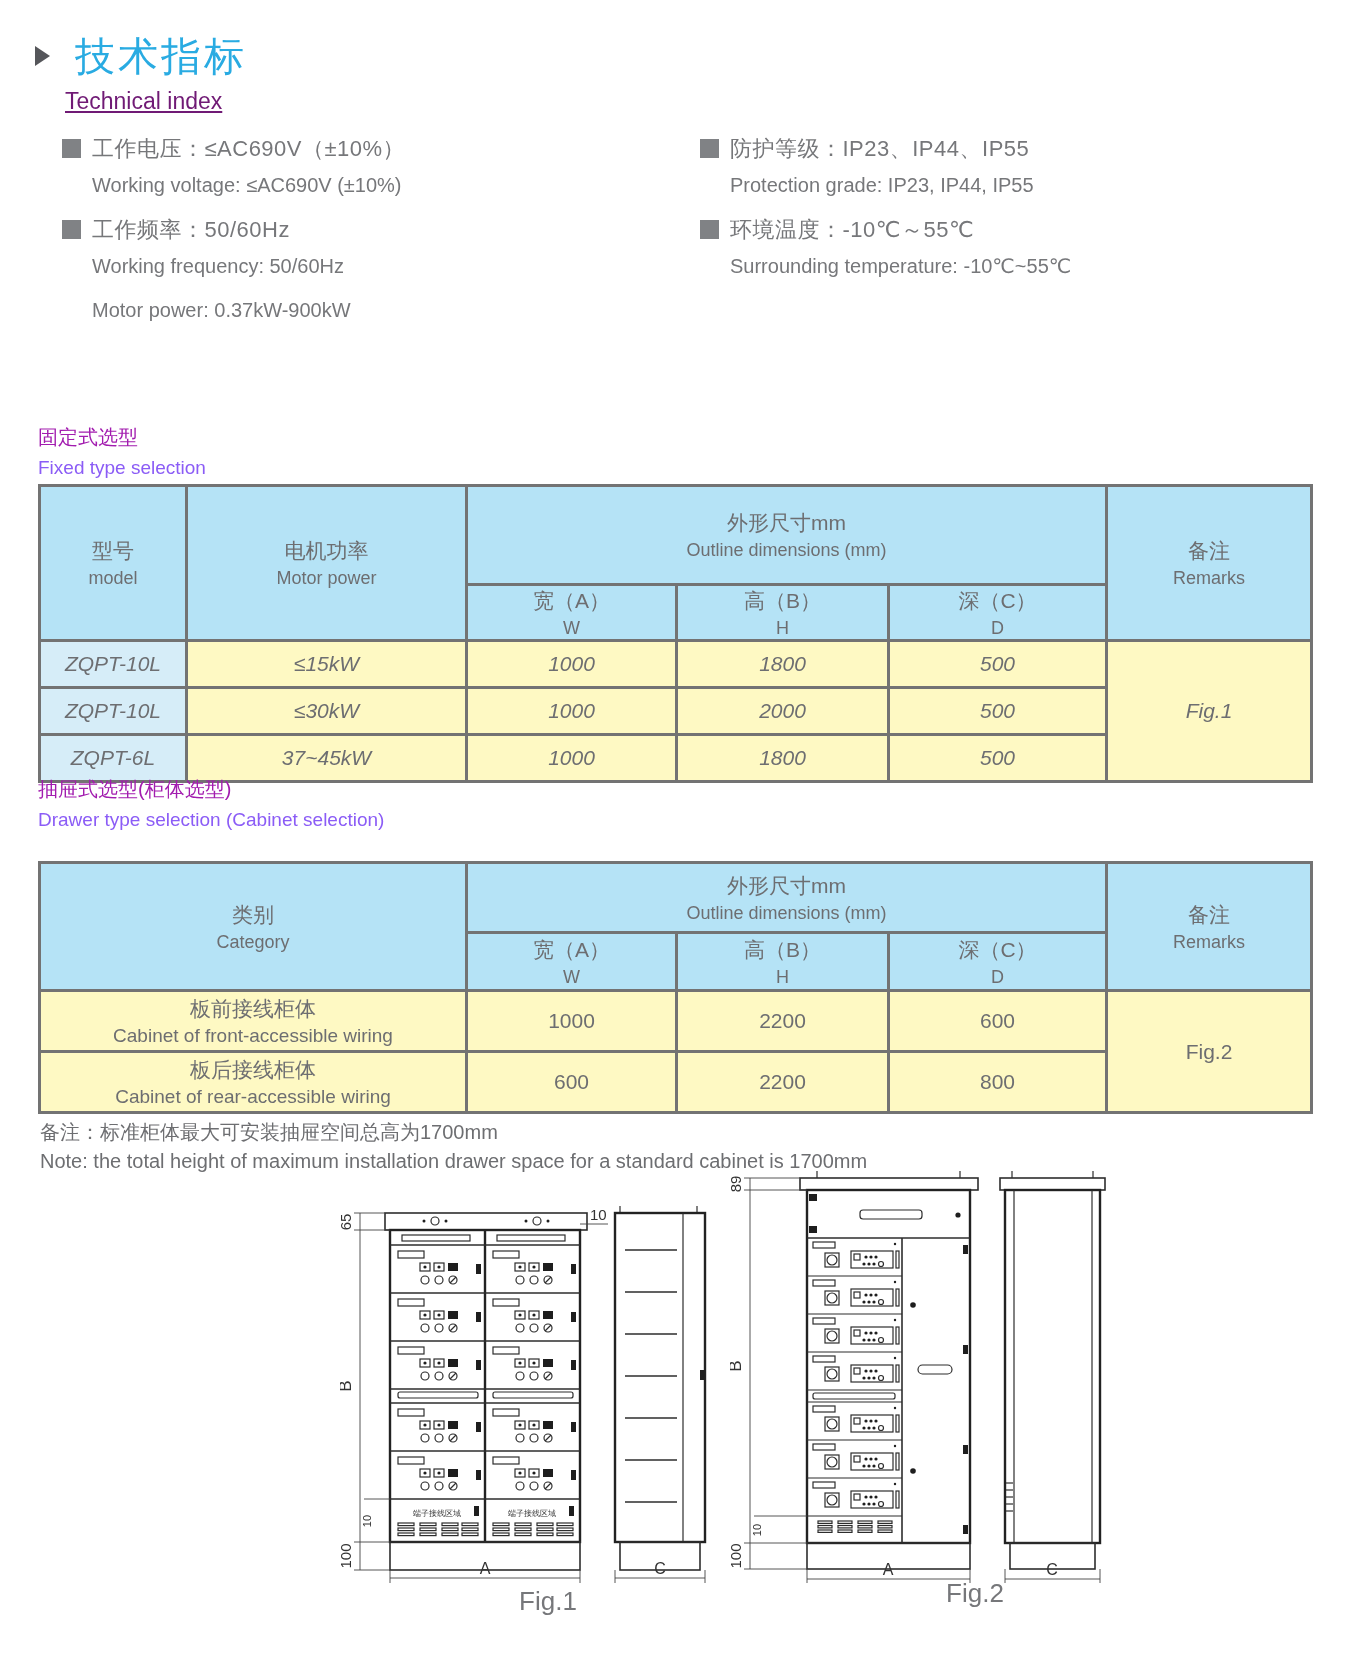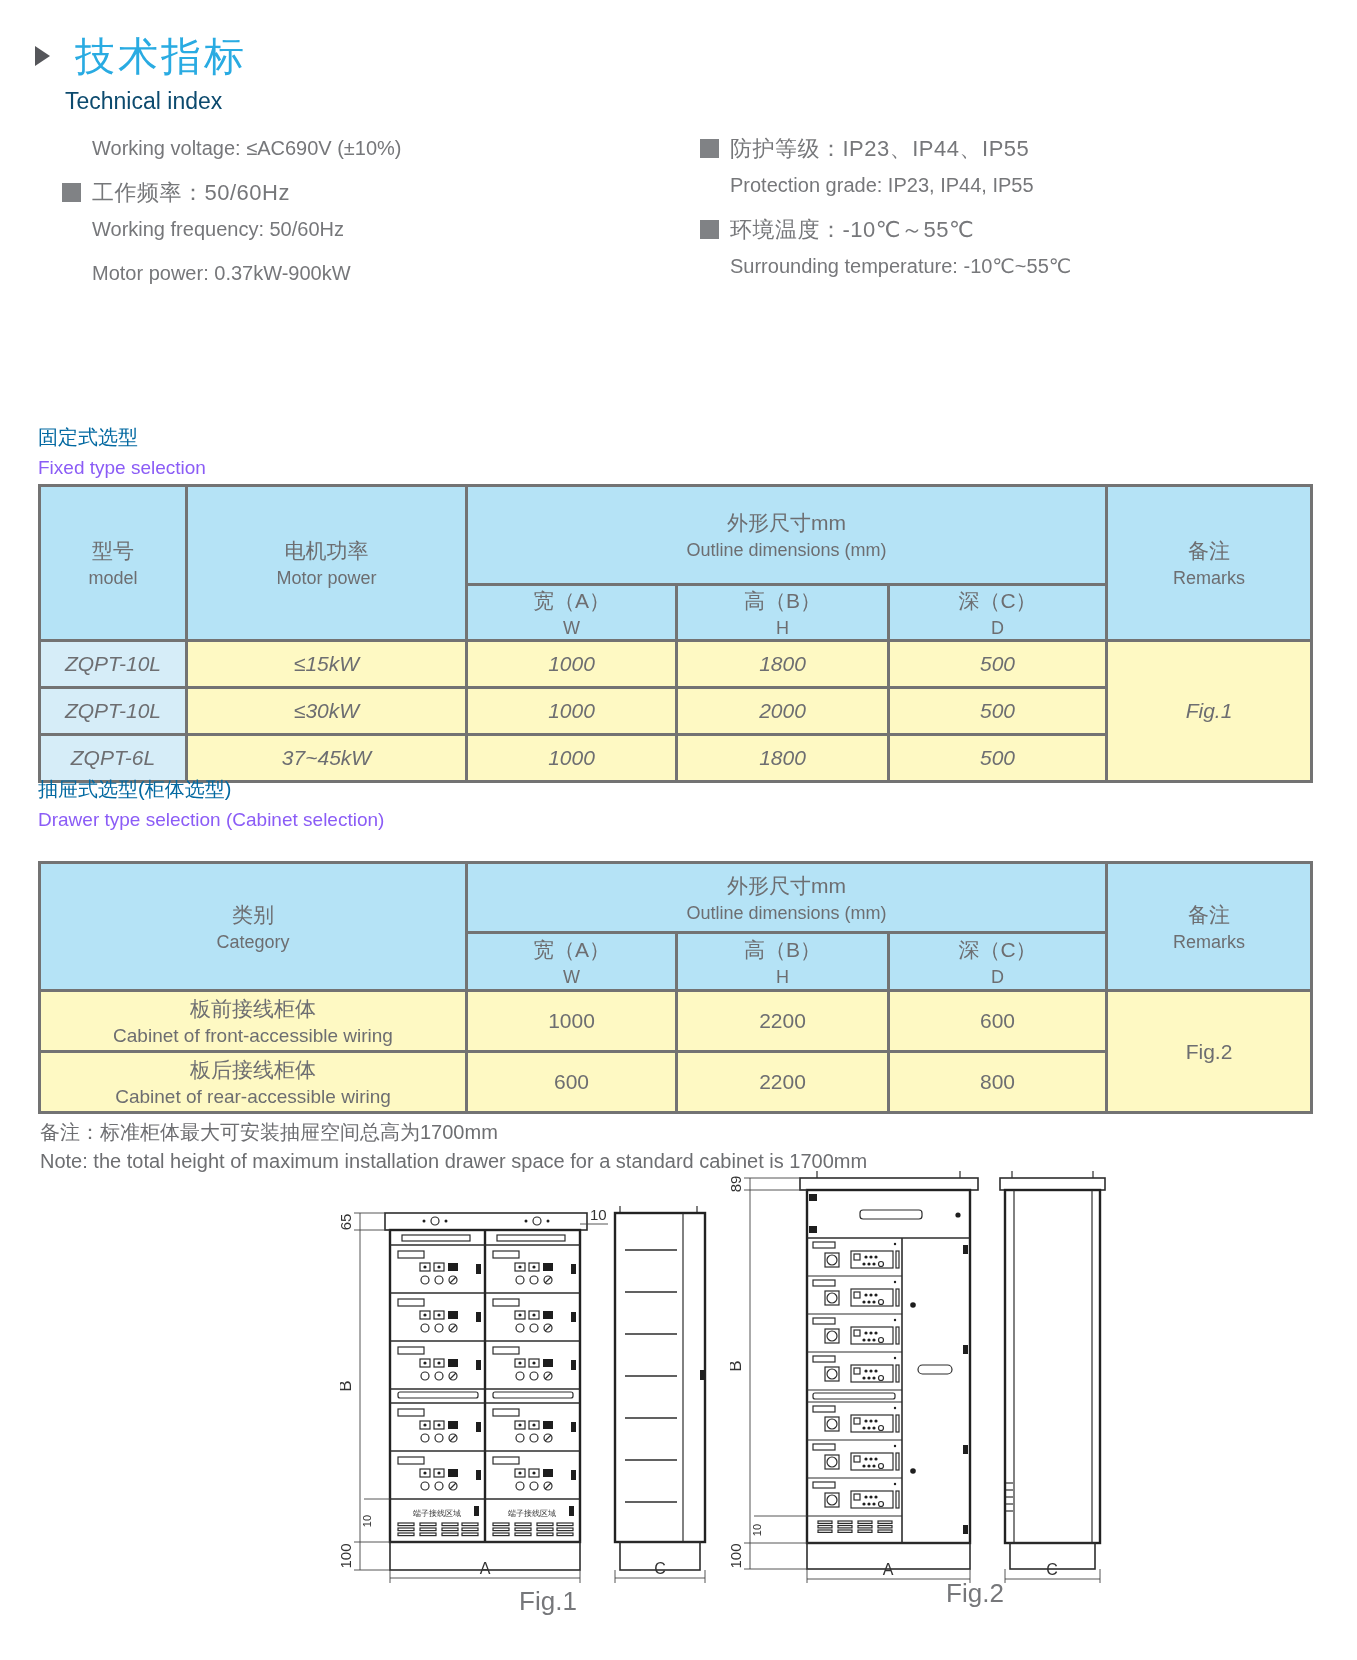--- a/index.html
+++ b/index.html
@@ -7,36 +7,36 @@
     position:relative; width:1357px; height:1660px; background:#ffffff;
     font-family:"Liberation Sans","DejaVu Sans",sans-serif;
     color:#76777a; overflow:hidden;
   }
   
   .hdr { position:absolute; top:36px; left:35px; }
   .title-row { display:flex; align-items:center; gap:25px; }
   .tri { width:0; height:0; border-left:15px solid #55565a;
          border-top:10px solid transparent; border-bottom:10px solid transparent; }
   .title-cn { font-size:40px; line-height:40px; color:#29abe2; letter-spacing:3px; font-weight:500; }
-  .title-en { font-size:23px; color:#0c4a6e; margin:12px 0 0 30px; }
+  .title-en { font-size:23px; color:#701a75; margin:12px 0 0 30px;text-decoration:underline; }
 
   
   .specs-col { position:absolute; top:130px; }
   .specs-left { left:62px; width:620px; }
   .specs-right { left:700px; width:640px; }
   .spec-item { margin-bottom:8px; }
   .cn-row { display:flex; align-items:center; gap:11px; height:37px; }
   .bullet { width:19px; height:19px; background:#808285; flex:none; }
   .spec-cn { font-size:22px; color:#76777a; letter-spacing:0.5px; }
   .spec-en { font-size:20px; color:#76777a; margin-left:30px; height:36px; display:flex; align-items:center; }
   .table-intro { position:absolute; top:352px; left:62px; }
 
   
   .sec-label { position:absolute; left:38px; }
-  .sec-cn { font-size:20px; color:#0369a1; }
+  .sec-cn { font-size:20px; color:#a21caf; }
   .sec-en { font-size:19px; color:#8b5cf6; margin-top:6px; }
   .sec1 { top:424px; }
   .sec2 { top:776px; }
 
   
   table.spec-table { position:absolute; left:38px; width:1272px; border-collapse:collapse;
                      table-layout:fixed; color:#6d6e71; }
   .spec-table th, .spec-table td { border:3px solid #737373; text-align:center; vertical-align:middle;
                      font-weight:normal; padding:0; }
   .spec-table th { background:#b5e3f6; }
@@ -82,20 +82,24 @@
   <div class="hdr">
     <div class="title-row">
       <span class="tri"></span>
       <span class="title-cn">技术指标</span>
     </div>
     <div class="title-en">Technical index</div>
   </div>
 
   <div class="specs-col specs-left">
     <div class="spec-item">
+      <div class="cn-row">
+          <span class="bullet"></span>
+        <span class="spec-cn">工作电压：≤AC690V（±10%）</span>
+        </div>
       <div class="spec-en">Working voltage: ≤AC690V (±10%)</div>
     </div>
     <div class="spec-item">
       <div class="cn-row">
           <span class="bullet"></span>
         <span class="spec-cn">工作频率：50/60Hz</span>
         </div>
       <div class="spec-en">Working frequency: 50/60Hz</div>
     </div>
     <div class="spec-item">

